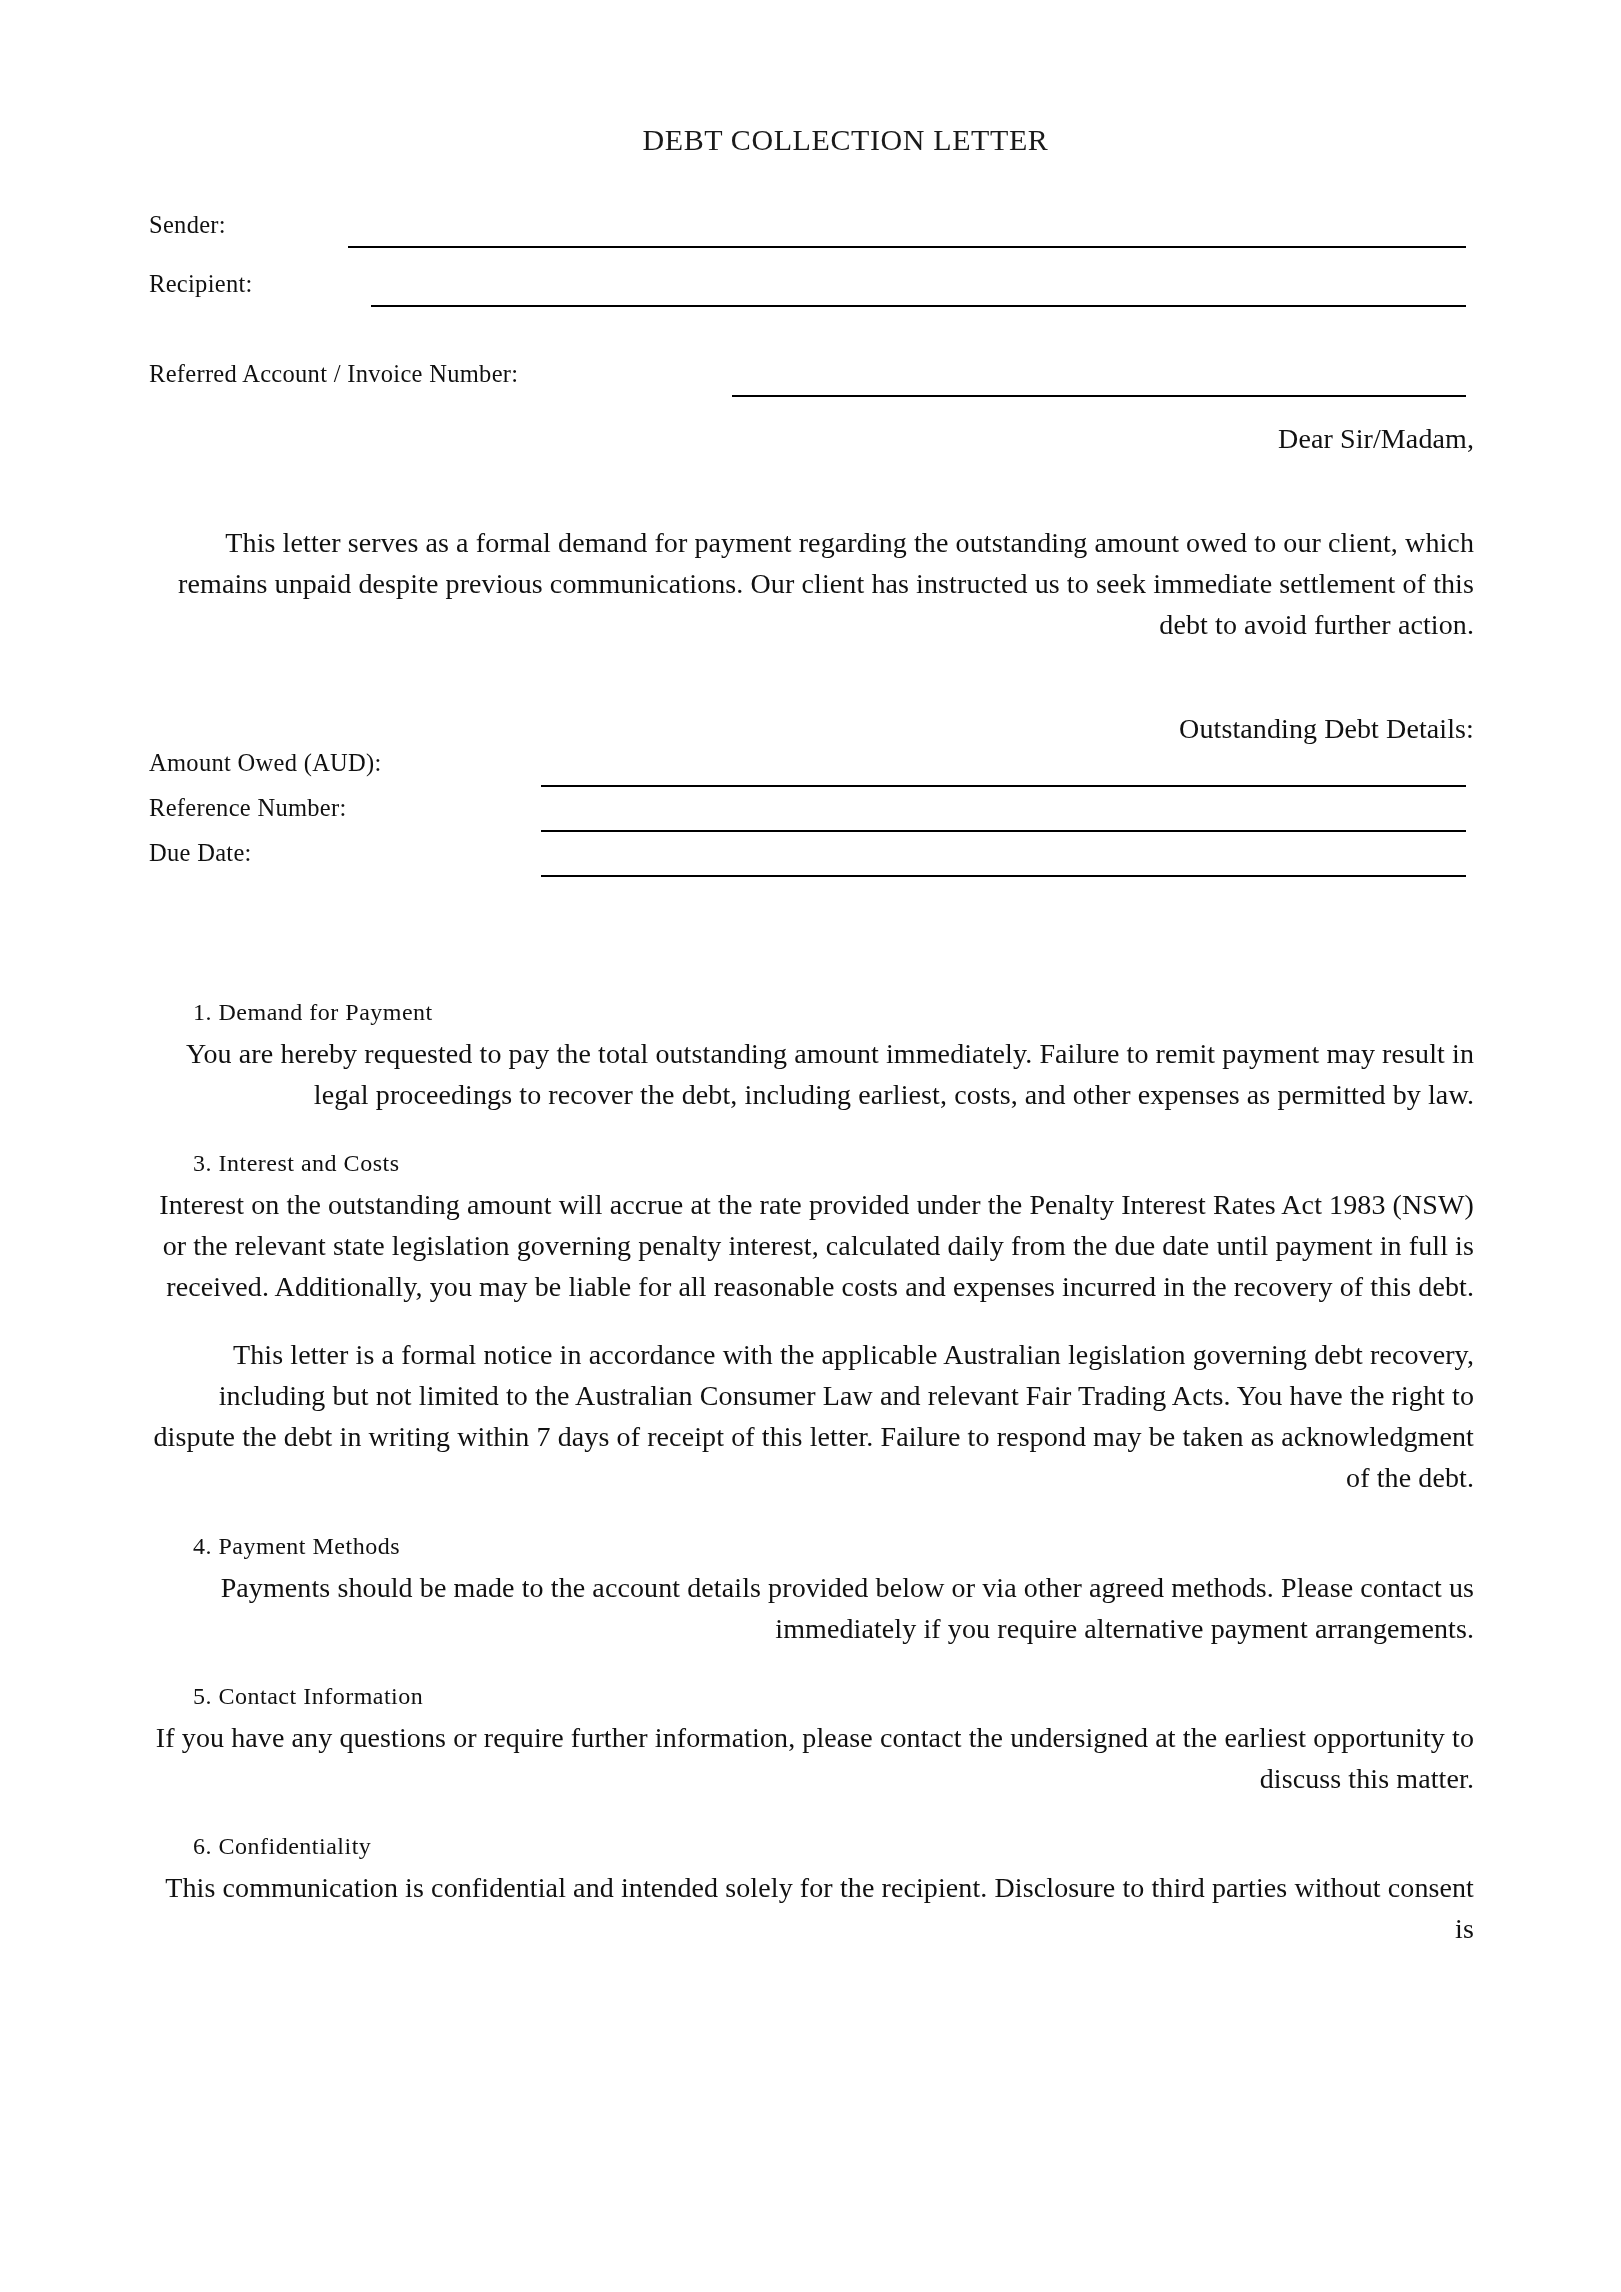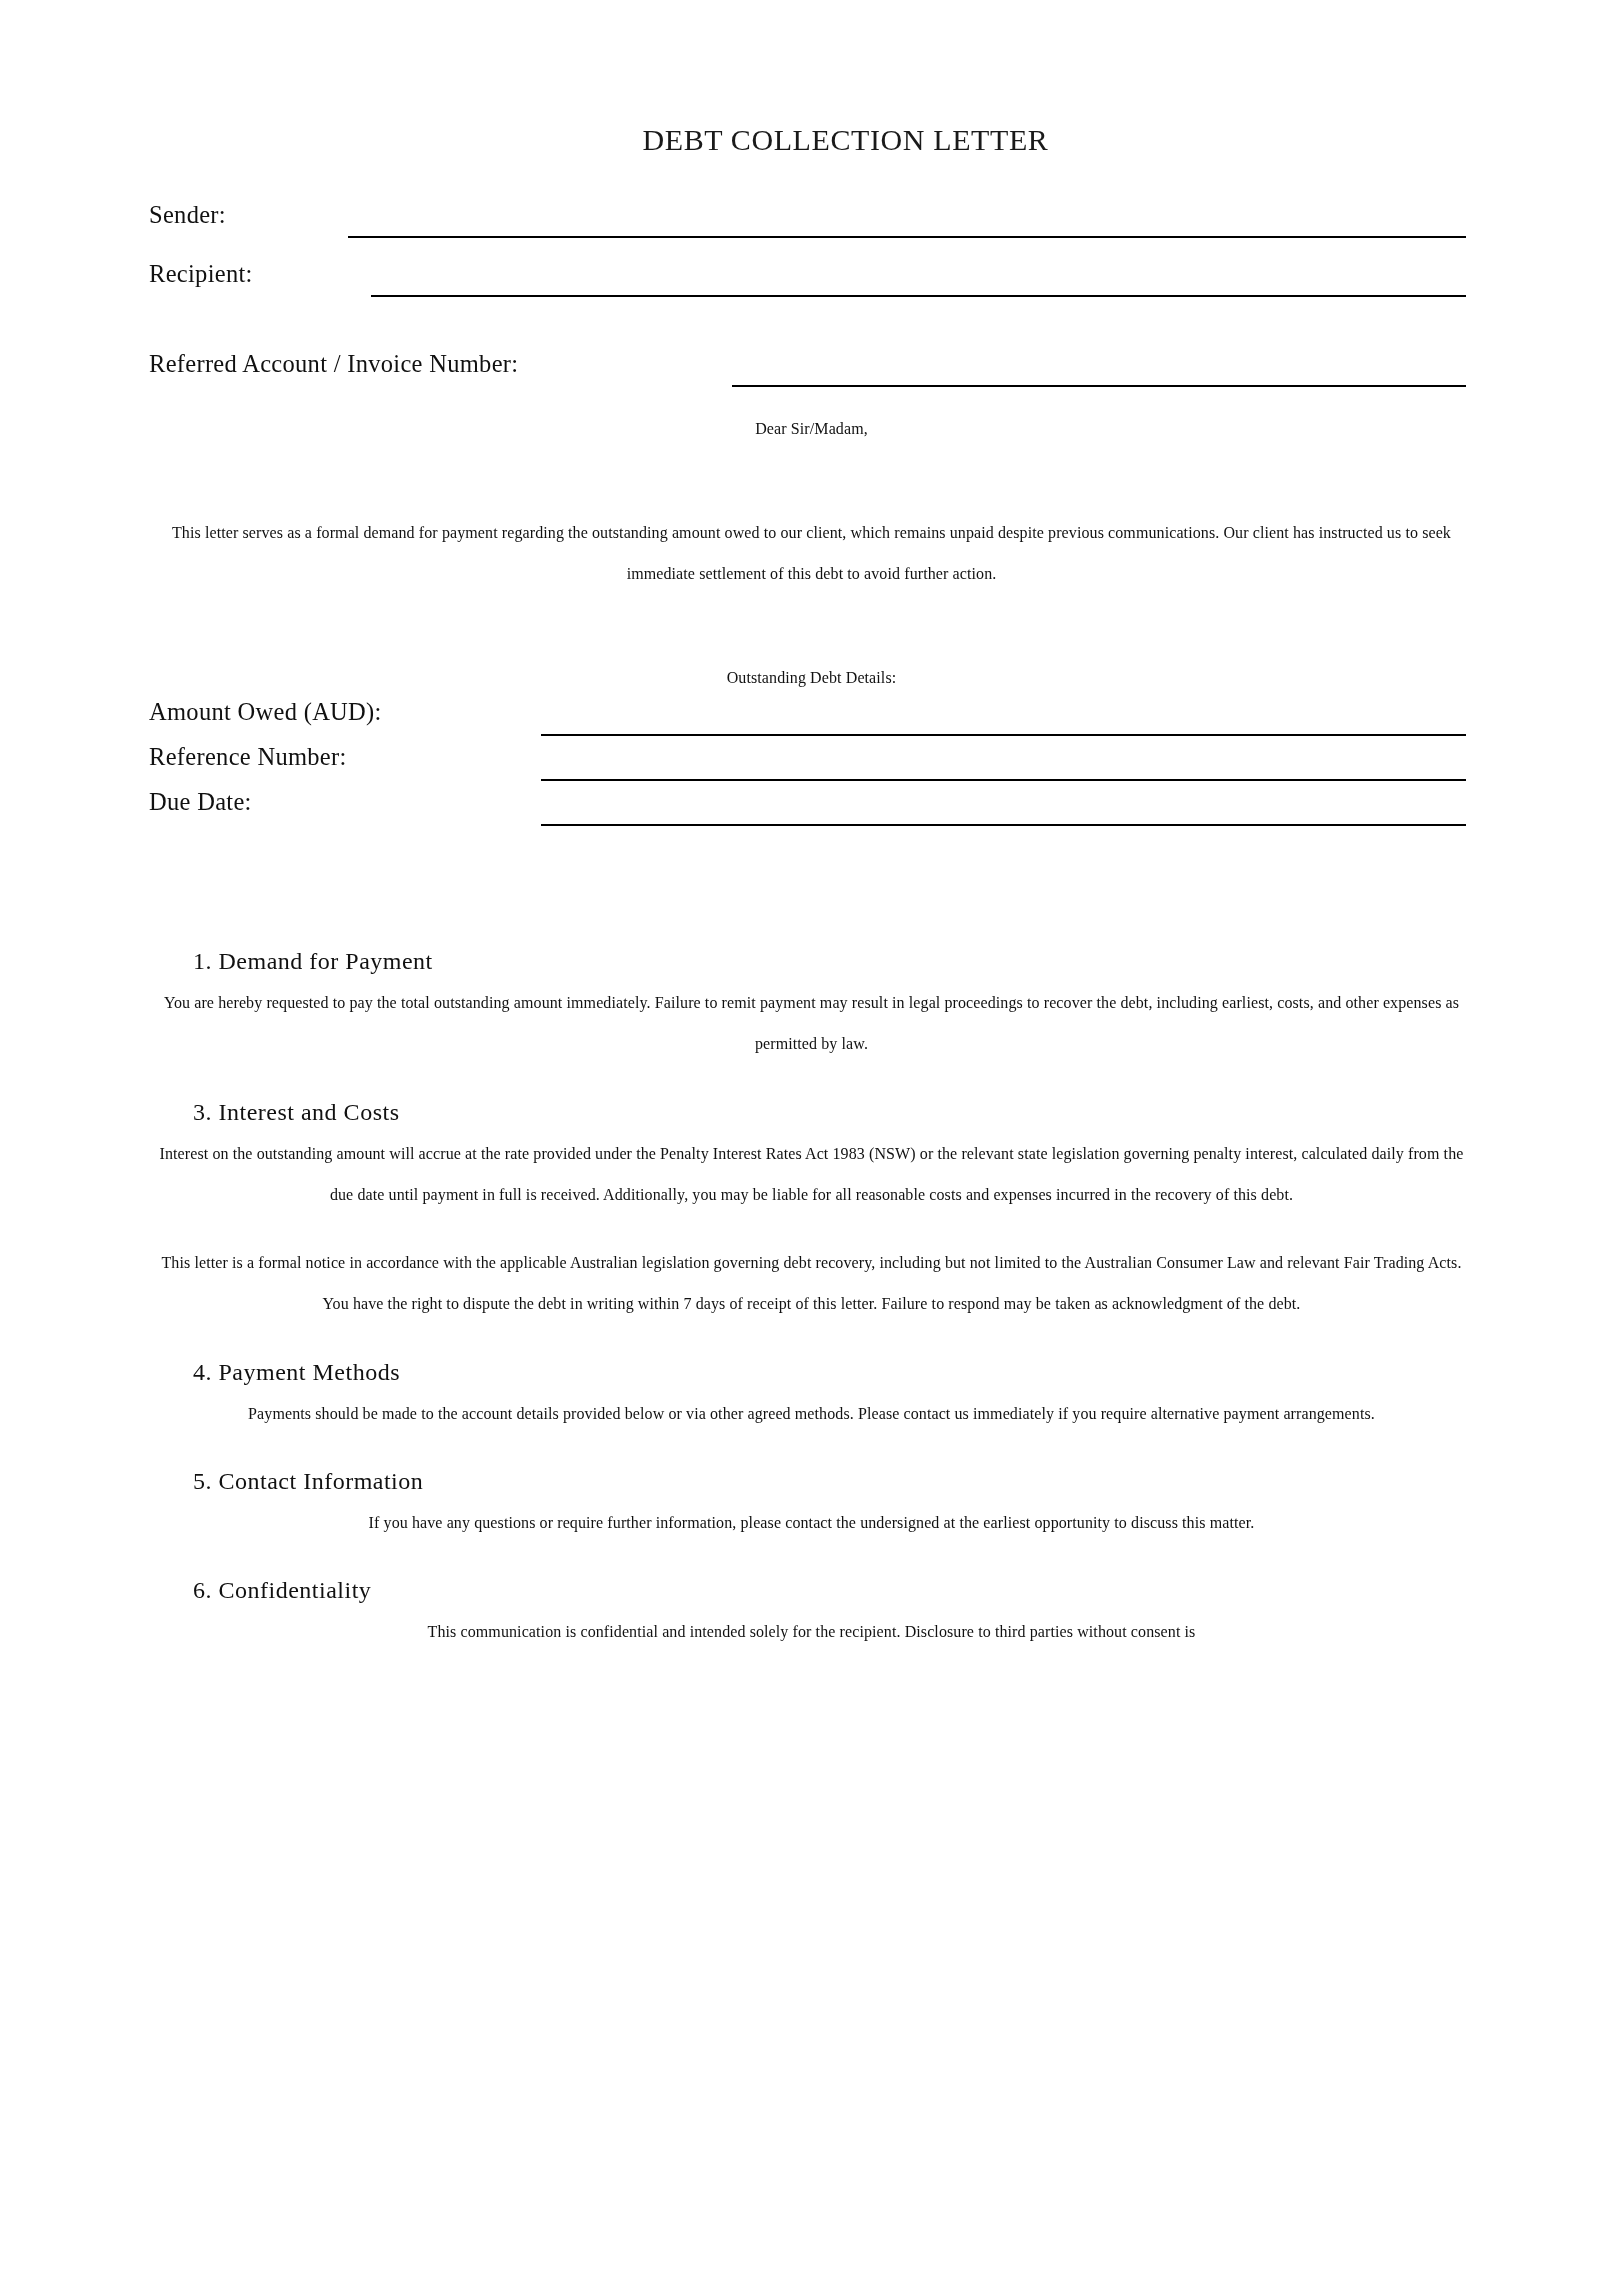--- a/index.html
+++ b/index.html
@@ -55,23 +55,23 @@
   }
   .field-rule {
     position: absolute;
     bottom: 7.8px;
     height: 0;
     border-bottom: 2.9px solid #000000;
   }
 
   
   .para {
-    font-size: 16px;
+    font-size: 28px;
     line-height: 41px;
-    text-align: center;
+    text-align: right;
     letter-spacing: 0.1px;
   }
   .section-heading {
     font-size: 24px;
     line-height: 41px;
     letter-spacing: 0.5px;
     margin-left: 44px;
   }
 
   .spacer-xs { height: 13.7px; }
@@ -79,21 +79,21 @@
   .spacer-md { height: 45px; }
   .spacer-lg { height: 63px; }
 </style>
 </head>
 <body>
 
 <div class="page">
 
   <div class="doc-title">DEBT COLLECTION LETTER</div>
 
-  <div class="content" style="top: 201px;">
+  <div class="content" style="top: 211px;">
 
     <div class="field-row">
       <span class="field-label">Sender:</span>
       <span class="field-rule" style="left:199px; right:7.8px;"></span>
     </div>
 
     <div class="spacer-xs"></div>
 
     <div class="field-row">
       <span class="field-label">Recipient:</span>

